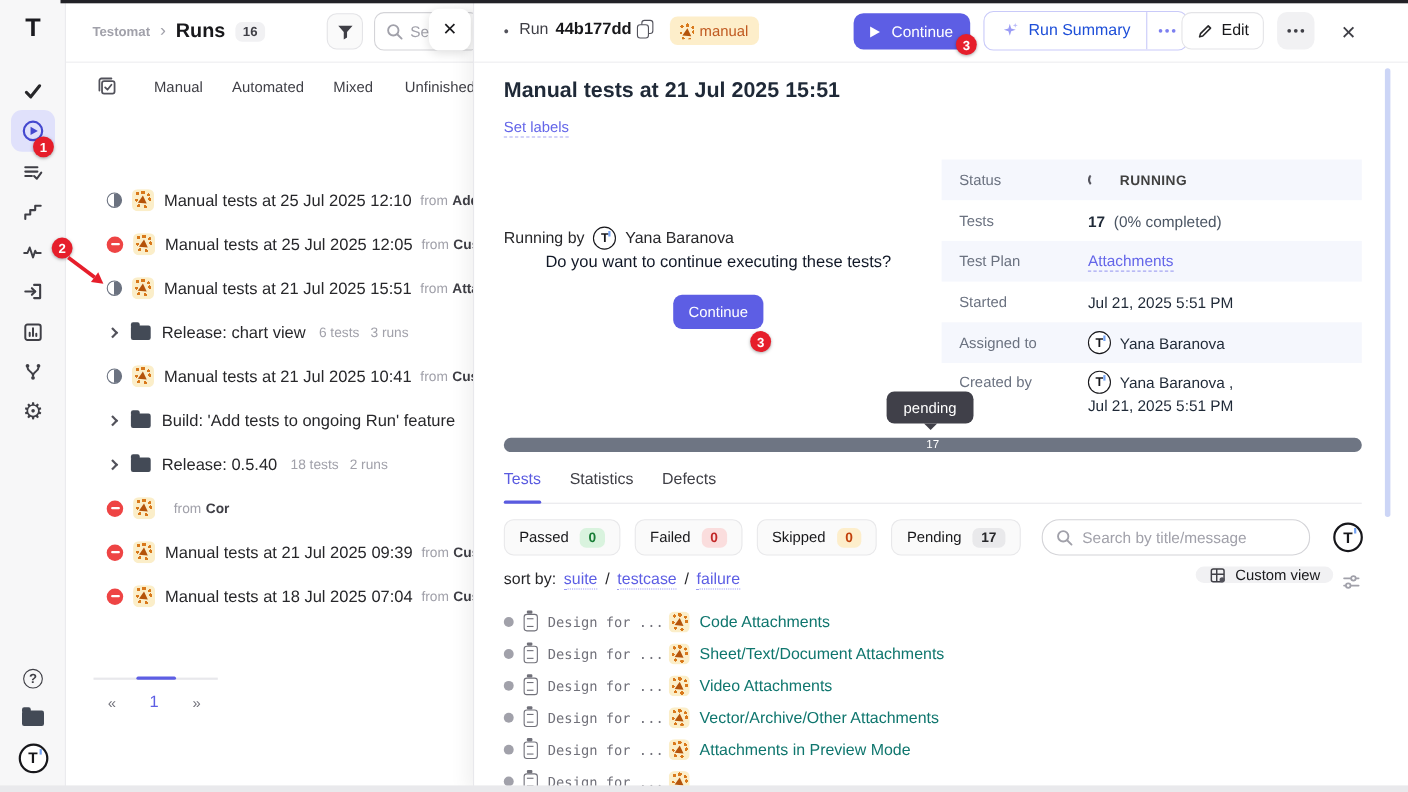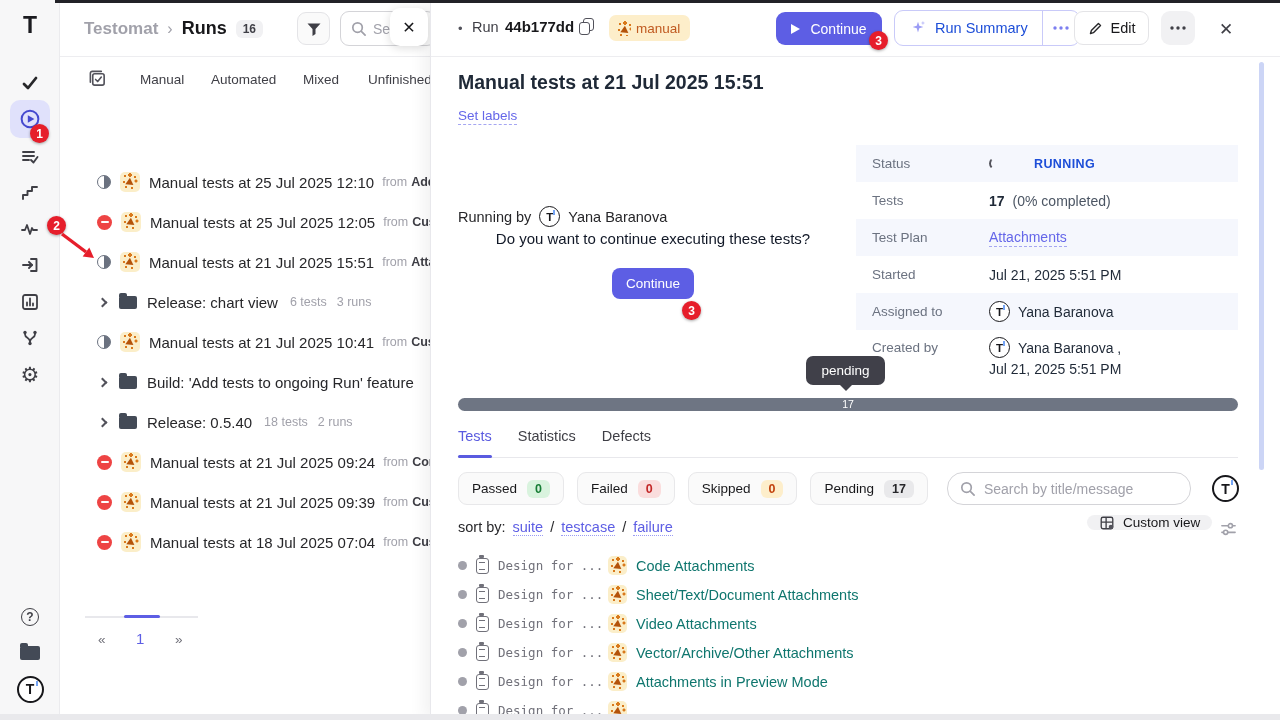--- a/index.html
+++ b/index.html
@@ -30,21 +30,21 @@
 
   
   .rbadge{position:absolute;width:19px;height:19px;border-radius:50%;background:#e61e2b;color:#fff;font-size:12px;
           font-weight:700;display:flex;align-items:center;justify-content:center;z-index:60;box-shadow:0 1px 3px rgba(0,0,0,.35)}
   .annot-arrow{position:absolute;z-index:60}
 
   
   .lp{position:absolute;left:60px;top:0;width:370px;height:720px;background:#fff;overflow:hidden}
   .lp-header{position:absolute;left:0;top:0;width:370px;height:57px;border-bottom:1px solid #ededf0;background:#fff}
   .crumb{position:absolute;left:24px;top:0;height:57px;display:flex;align-items:center;gap:9px;white-space:nowrap}
-  .crumb .capp{font-size:17px;font-weight:600;color:#a1a1aa}
+  .crumb .capp{font-size:12px;font-weight:600;color:#a1a1aa}
   .crumb .csep{font-size:16px;color:#a1a1aa}
   .crumb .csec{font-size:18px;font-weight:700;color:#18181b}
   .cnt-badge{font-size:12px;font-weight:600;color:#3f3f46;background:#f1f1f3;border-radius:6px;padding:2px 7px}
   .filter-btn{position:absolute;left:237px;top:12px;width:33px;height:33px;border:1px solid #e4e4e7;background:#fafafa;
               border-radius:9px;display:flex;align-items:center;justify-content:center;cursor:pointer}
   .lp-search{position:absolute;left:280px;top:11px;width:96px;height:35px;border:1.5px solid #d4d4d8;border-radius:9px;
              background:#fff;display:flex;align-items:center;gap:6px;padding:0 9px;overflow:hidden}
   .lp-search input{border:0;outline:0;width:60px;font-size:14px;font-family:inherit;color:#3f3f46}
   .lp-search input::placeholder{color:#a1a1aa}
   .xbtn{position:absolute;left:330px;top:8px;width:38px;height:38px;background:#fff;border-radius:10px;z-index:5;
@@ -121,21 +121,21 @@
   .p-btn{margin-top:21px;display:inline-flex;align-items:center;justify-content:center;width:82px;height:31px;
          border-radius:8px;background:#5d5ee4;color:#fff;font-size:13.5px;cursor:pointer}
 
   .info{position:absolute;left:425px;top:145px;width:382px;font-size:14px}
   .irow{display:flex;align-items:center;min-height:37px;padding-left:16px}
   .irow.alt{background:#f5f7fd}
   .irow .lbl{width:117px;flex:none;font-size:13.5px;color:#6b7280}
   .irow .val{color:#1f2937;display:flex;align-items:center;gap:8px}
   .irow.created{align-items:flex-start;padding-top:7px;padding-bottom:8px}
   .spin{width:13px;height:13px;border-radius:50%;border:2px solid transparent;border-left-color:#52525b;display:inline-block}
-  .running-txt{font-size:12.5px;font-weight:700;letter-spacing:.4px;color:#1d4ed8;margin-left:24px}
+  .running-txt{font-size:12.5px;font-weight:700;letter-spacing:.4px;color:#404040;margin-left:8px}
   .linkish{color:#6466e9;border-bottom:1px dashed #a5a6f2;padding-bottom:1px;cursor:pointer}
   .muted{color:#4b5563}
 
   .tooltip{position:absolute;left:375px;top:356px;width:79px;height:29px;background:#404049;border-radius:7px;color:#fff;
            font-size:13.5px;display:flex;align-items:center;justify-content:center;z-index:20}
   .tooltip::after{content:"";position:absolute;left:50%;bottom:-6px;margin-left:-6px;border-left:6px solid transparent;
            border-right:6px solid transparent;border-top:6px solid #404049}
   .progress{position:absolute;left:27px;top:398px;width:780px;height:13px;border-radius:7px;background:#6e7583;
             color:#fff;font-size:10.5px;text-align:center;line-height:13px}
 
@@ -364,21 +364,20 @@
         <span class="fold"></span>
         <span class="rtitle">Release: 0.5.40</span>
         <span class="rmeta">
             <span>18 tests</span>
             <span>2 runs</span>
           </span>
       </div>
       <div class="rrow">
         <span class="st-fail st-ic"></span>
         <span class="mic"></span>
-        <span class="rtitle">Manual tests at 21 Jul 2025 09:24</span>
         <span class="rfrom"><span>from</span><b>Cor</b></span>
       </div>
       <div class="rrow">
         <span class="st-fail st-ic"></span>
         <span class="mic"></span>
         <span class="rtitle">Manual tests at 21 Jul 2025 09:39</span>
         <span class="rfrom"><span>from</span><b>Cus</b></span>
       </div>
       <div class="rrow">
         <span class="st-fail st-ic"></span>

